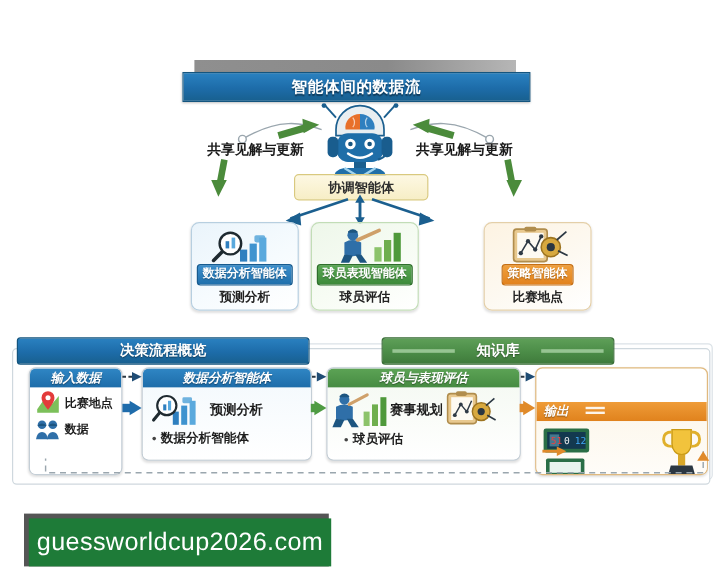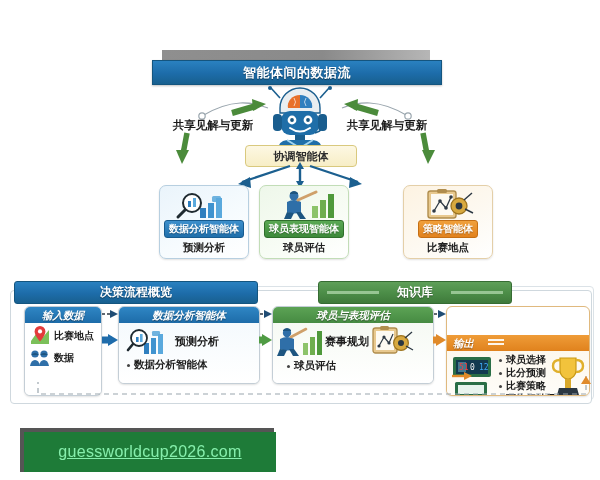--- a/index.html
+++ b/index.html
@@ -120,21 +120,21 @@
   #box-player .body{background:linear-gradient(180deg,#f6faf4 0%,#ffffff 100%);height:60px;position:relative;}
 
   #box-output{left:446px;top:306px;width:142px;height:88px;border-color:#e0b97e;}
   #box-output .body{background:linear-gradient(180deg,#fdf8ee 0%,#ffffff 100%);height:72px;position:relative;}
   .out-list{position:absolute;left:52px;top:2px;}
   .out-item{font-size:10px;font-weight:bold;color:#1d1d1d;white-space:nowrap;line-height:13px;}
 
   
   #url-shadow{left:20px;top:428px;width:254px;height:44px;background:#555555;}
   #url-box{left:24px;top:432px;width:252px;height:40px;background:#1e7b38;}
-  #url-box .t{color:#86efac;font-size:16px;letter-spacing:.3px;text-decoration:underline;}
+  #url-box .t{color:#ffffff;font-size:21px;letter-spacing:.3px;}
 
   svg{display:block;overflow:visible;}
 </style>
 </head>
 <body>
 
 <div class="stage">
 
   <div class="abs" id="gray-strip"></div>
 
@@ -387,26 +387,20 @@
         <rect x="2" y="2" width="38" height="20" rx="2" fill="#2a6e46"></rect>
         <rect x="5" y="5" width="32" height="14" fill="#13394f"></rect>
         <rect x="7" y="7" width="8" height="10" fill="#8fd6ef" opacity=".4"></rect>
         <text x="8" y="15" font-size="8" fill="#f04040" font-family="monospace">51</text>
         <text x="19" y="15" font-size="8" fill="#f0f0f0" font-family="monospace">0</text>
         <text x="28" y="15" font-size="8" fill="#3fa9f5" font-family="monospace">12</text>
         <rect x="4" y="27" width="32" height="14" rx="1.5" fill="#2a6e46"></rect>
         <rect x="7" y="30" width="26" height="9" fill="#e8f4ee"></rect>
         <rect x="1" y="41" width="38" height="3" rx="1.4" fill="#2a6e46"></rect>
       </svg>
-      <div class="out-list">
-        <div class="out-item"><span class="dot"></span><span>球员选择</span></div>
-        <div class="out-item"><span class="dot"></span><span>比分预测</span></div>
-        <div class="out-item"><span class="dot"></span><span>比赛策略</span></div>
-        <div class="out-item" style="padding-left:7px;"><span>可执行结果</span></div>
-      </div>
       <svg class="abs" style="left:104px;top:4px;" width="34" height="46" viewBox="0 0 34 46">
         <path d="M9,3 L25,3 L25,15 a8,9 0 0 1 -16,0 Z" fill="#f2c33c" stroke="#c99a16" stroke-width="1.2"></path>
         <path d="M9,5 q-7,0 -7,6 q0,6 7,6" fill="none" stroke="#e0b02c" stroke-width="2.4"></path>
         <path d="M25,5 q7,0 7,6 q0,6 -7,6" fill="none" stroke="#e0b02c" stroke-width="2.4"></path>
         <rect x="14" y="24" width="6" height="9" fill="#d9a82a"></rect>
         <path d="M8,33 L26,33 L28,40 L6,40 Z" fill="#2b3742"></path>
         <rect x="4" y="40" width="26" height="4" rx="1" fill="#1f2a33"></rect>
       </svg>
     </div>
   </div>

